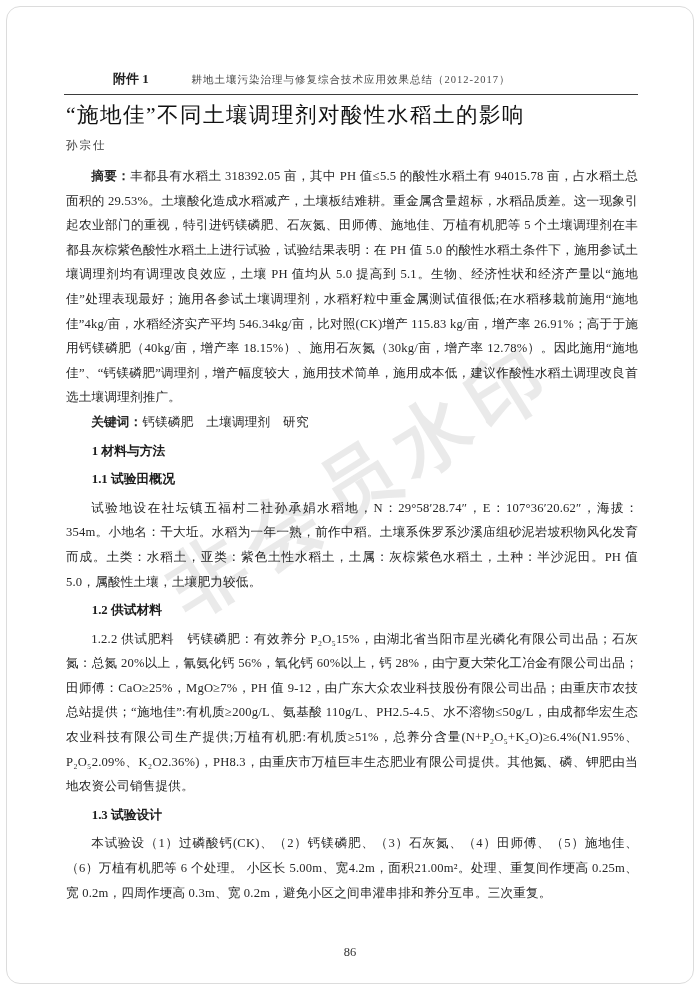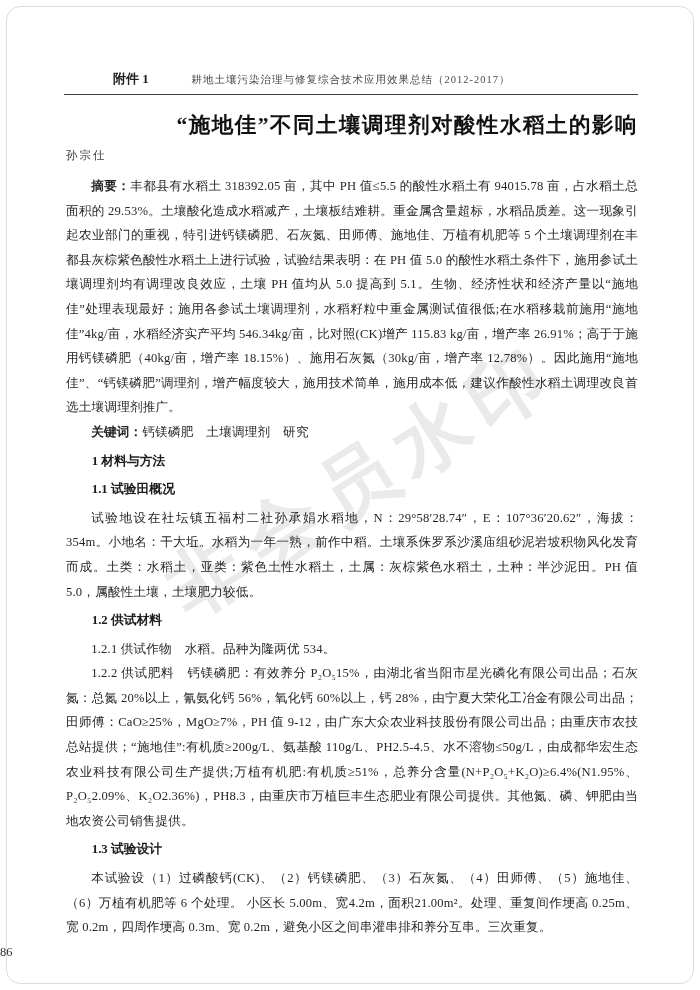--- a/index.html
+++ b/index.html
@@ -27,22 +27,22 @@
     border-bottom:1.4px solid #3d3d3d;
     margin-top:40px;
   }
   .content {
     position:absolute; top:58px; left:66px; right:62px;
   }
   .attachment {
     font-weight:bold; font-size:13px; margin-top:12px; color:#1f1f1f;margin-left:47px;
   }
   .doc-title {
-    text-align:right; font-weight:bold; font-size:21.5px;
-    margin-top:22px; letter-spacing:1.5px; color:#111;
+    text-align:left; font-weight:normal; font-size:21.5px;
+    margin-top:12px; letter-spacing:1.5px; color:#111;
   }
   .author {
     text-align:left; font-size:11.5px; margin-top:9px; color:#3c3c3c;
     letter-spacing:2px;
   }
   .body-block { margin-top:11px; }
   .para {
     font-size:12.6px; line-height:24.6px;
     text-align:justify; text-indent:2em;
     margin:0; color:#262626;
@@ -62,21 +62,21 @@
     white-space:nowrap;
     transform:rotate(-32deg);
     transform-origin:0 50%;
     font-family:"Liberation Sans","DejaVu Sans",sans-serif;
     font-weight:bold;
     pointer-events:none;
     user-select:none;
   }
   .pagenum {
     position:absolute; bottom:30px; left:0; right:0;
-    text-align:left; font-size:12.5px; color:#333;
+    text-align:center; font-size:12.5px; color:#333;
   }
 </style>
 </head>
 <body>
 
 <div class="page">
   <div class="page-frame"></div>
 
   <div class="watermark">非会员水印</div>
 
@@ -91,21 +91,20 @@
 
     <div class="body-block">
       <p class="para"><span class="b">摘要：</span><span>丰都县有水稻土 318392.05 亩，其中 PH 值≤5.5 的酸性水稻土有 94015.78 亩，占水稻土总面积的 29.53%。土壤酸化造成水稻减产，土壤板结难耕。重金属含量超标，水稻品质差。这一现象引起农业部门的重视，特引进钙镁磷肥、石灰氮、田师傅、施地佳、万植有机肥等 5 个土壤调理剂在丰都县灰棕紫色酸性水稻土上进行试验，试验结果表明：在 PH 值 5.0 的酸性水稻土条件下，施用参试土壤调理剂均有调理改良效应，土壤 PH 值均从 5.0 提高到 5.1。生物、经济性状和经济产量以“施地佳”处理表现最好；施用各参试土壤调理剂，水稻籽粒中重金属测试值很低;在水稻移栽前施用“施地佳”4kg/亩，水稻经济实产平均 546.34kg/亩，比对照(CK)增产 115.83 kg/亩，增产率 26.91%；高于于施用钙镁磷肥（40kg/亩，增产率 18.15%）、施用石灰氮（30kg/亩，增产率 12.78%）。因此施用“施地佳”、“钙镁磷肥”调理剂，增产幅度较大，施用技术简单，施用成本低，建议作酸性水稻土调理改良首选土壤调理剂推广。</span></p>
 
       <p class="para"><span class="b">关键词：</span><span>钙镁磷肥　土壤调理剂　研究</span></p>
 
       <p class="heading">1 材料与方法</p>
       <p class="heading">1.1 试验田概况</p>
       <p class="para">试验地设在社坛镇五福村二社孙承娟水稻地，N：29°58′28.74″，E：107°36′20.62″，海拔：354m。小地名：干大坵。水稻为一年一熟，前作中稻。土壤系侏罗系沙溪庙组砂泥岩坡积物风化发育而成。土类：水稻土，亚类：紫色土性水稻土，土属：灰棕紫色水稻土，土种：半沙泥田。PH 值 5.0，属酸性土壤，土壤肥力较低。</p>
       <p class="heading">1.2 供试材料</p>
-      <p class="para">1.2.1 供试作物　水稻。品种为隆两优 534。</p>
       <p class="para">1.2.2 供试肥料　钙镁磷肥：有效养分 P₂O₅15%，由湖北省当阳市星光磷化有限公司出品；石灰氮：总氮 20%以上，氰氨化钙 56%，氧化钙 60%以上，钙 28%，由宁夏大荣化工冶金有限公司出品；田师傅：CaO≥25%，MgO≥7%，PH 值 9-12，由广东大众农业科技股份有限公司出品；由重庆市农技总站提供；“施地佳”:有机质≥200g/L、氨基酸 110g/L、PH2.5-4.5、水不溶物≤50g/L，由成都华宏生态农业科技有限公司生产提供;万植有机肥:有机质≥51%，总养分含量(N+P₂O₅+K₂O)≥6.4%(N1.95%、P₂O₅2.09%、K₂O2.36%)，PH8.3，由重庆市万植巨丰生态肥业有限公司提供。其他氮、磷、钾肥由当地农资公司销售提供。</p>
       <p class="heading">1.3 试验设计</p>
       <p class="para">本试验设（1）过磷酸钙(CK)、（2）钙镁磷肥、（3）石灰氮、（4）田师傅、（5）施地佳、（6）万植有机肥等 6 个处理。 小区长 5.00m、宽4.2m，面积21.00m²。处理、重复间作埂高 0.25m、宽 0.2m，四周作埂高 0.3m、宽 0.2m，避免小区之间串灌串排和养分互串。三次重复。</p>
     </div>
   </div>
 
   <div class="pagenum">86</div>
 </div>
 
 </body></html>

